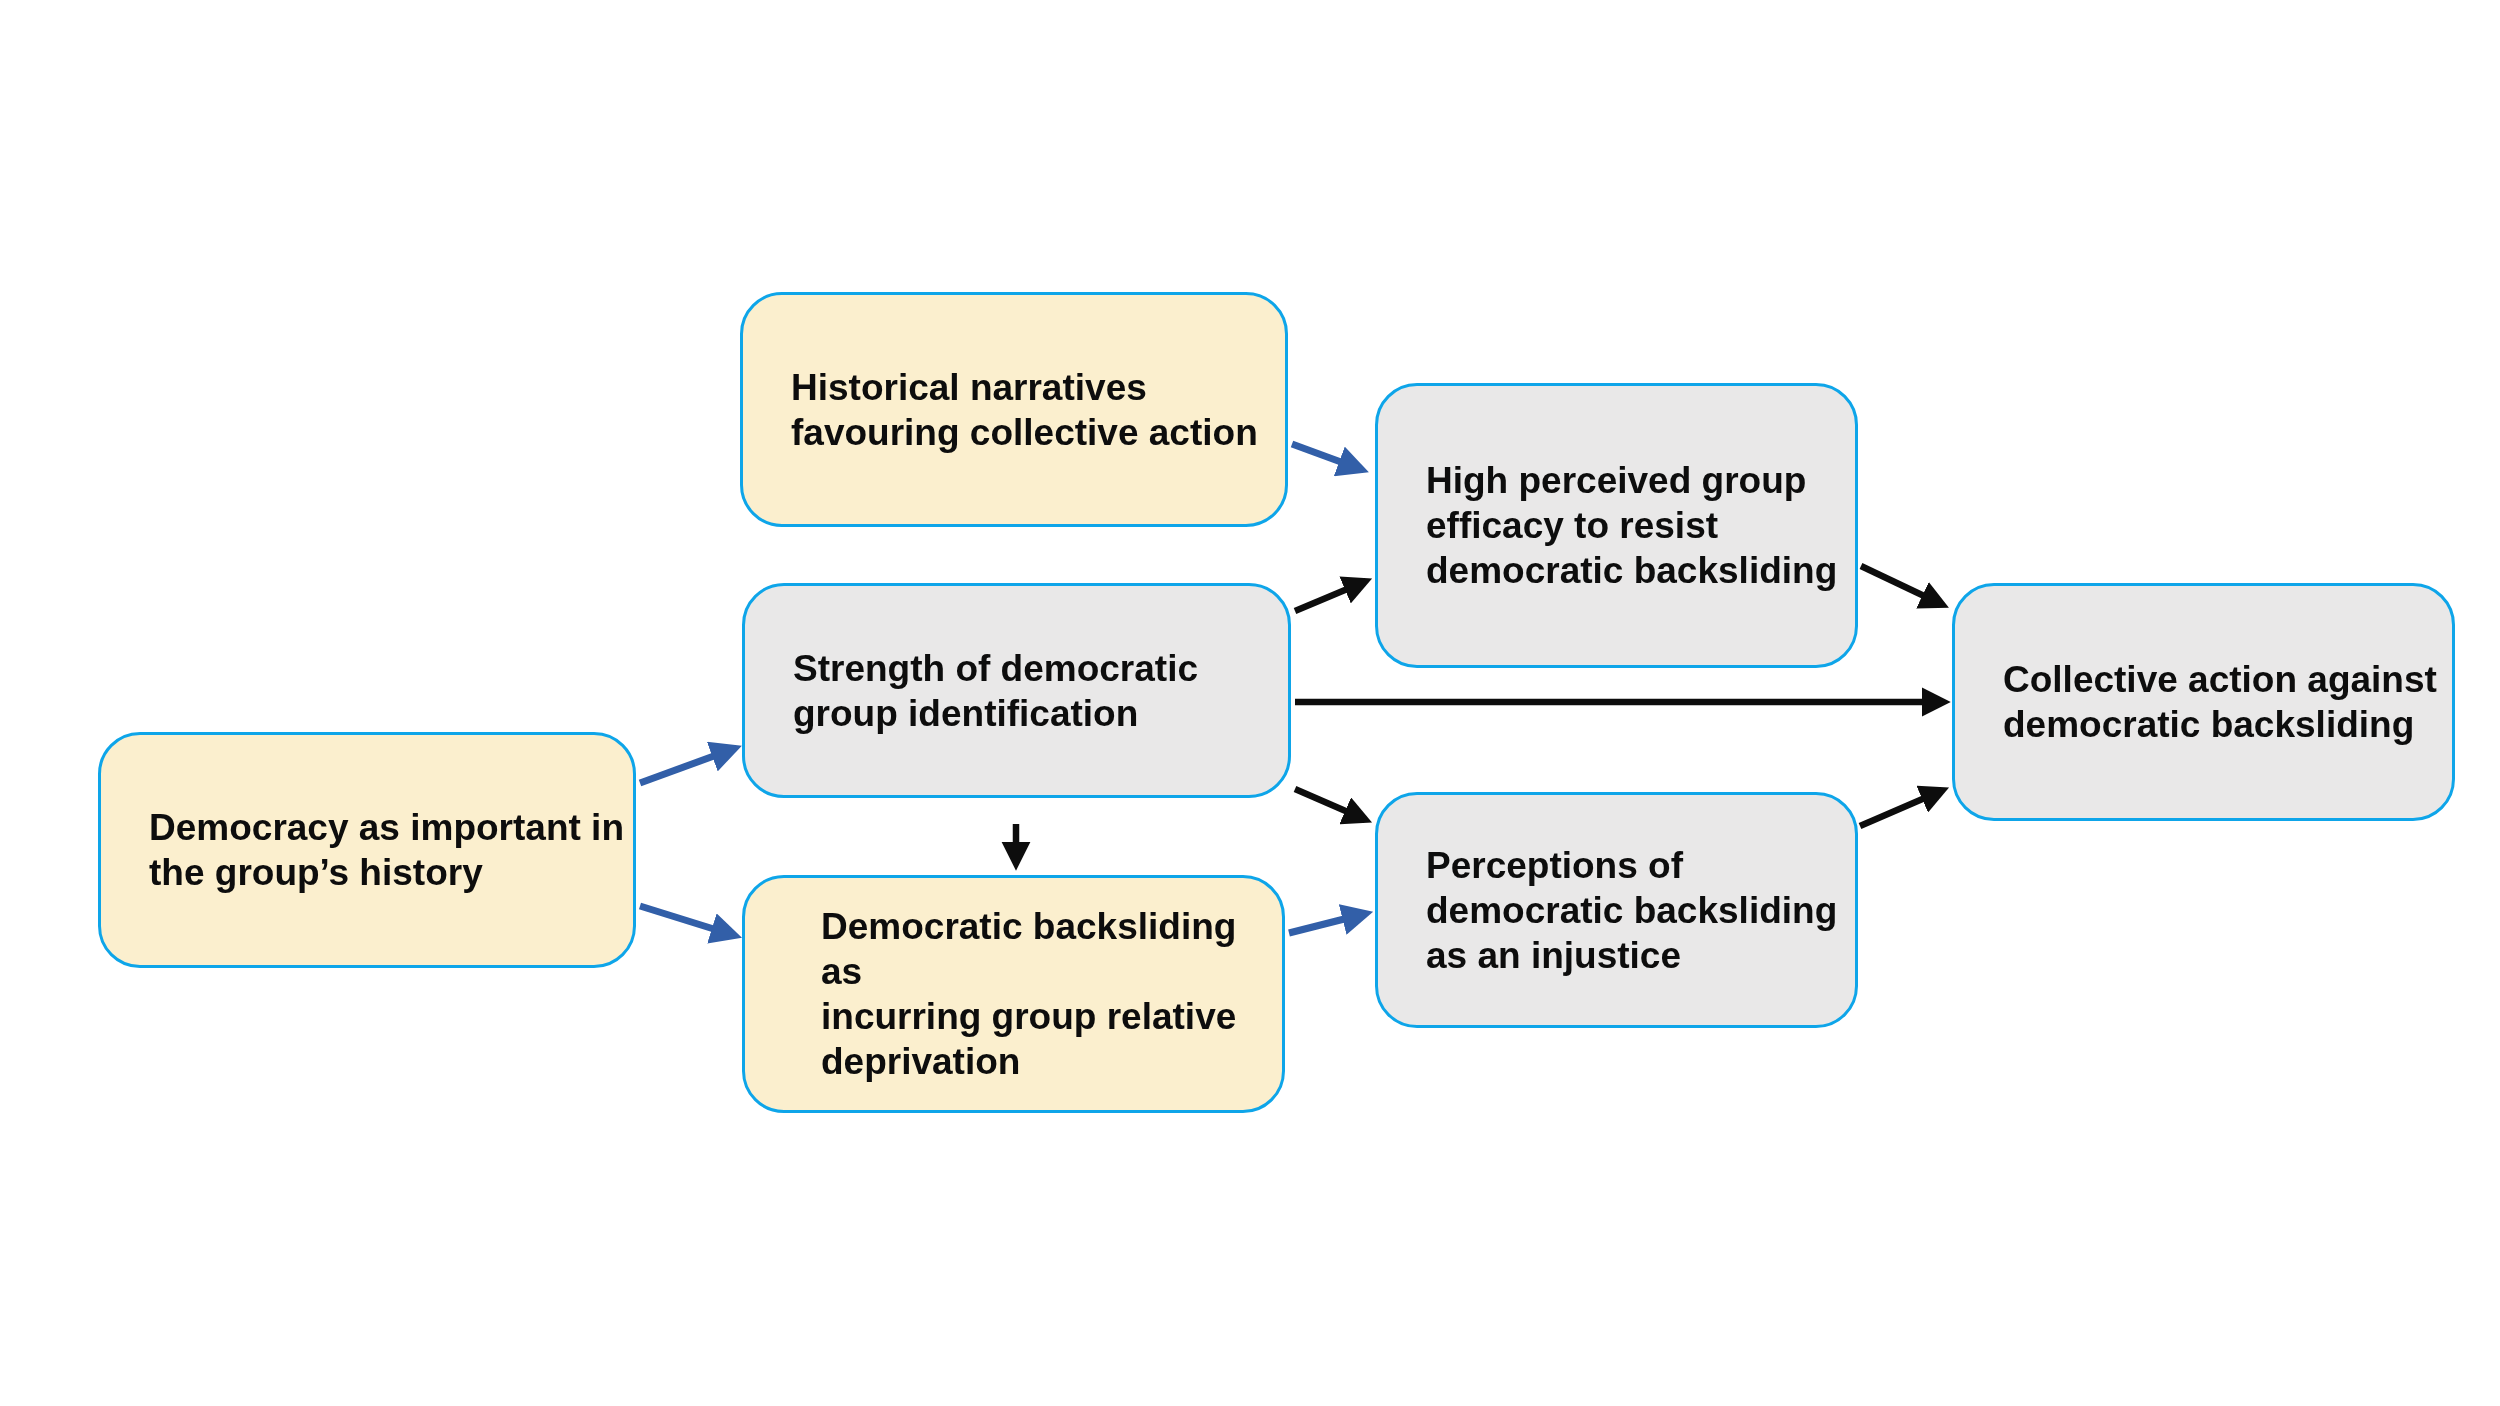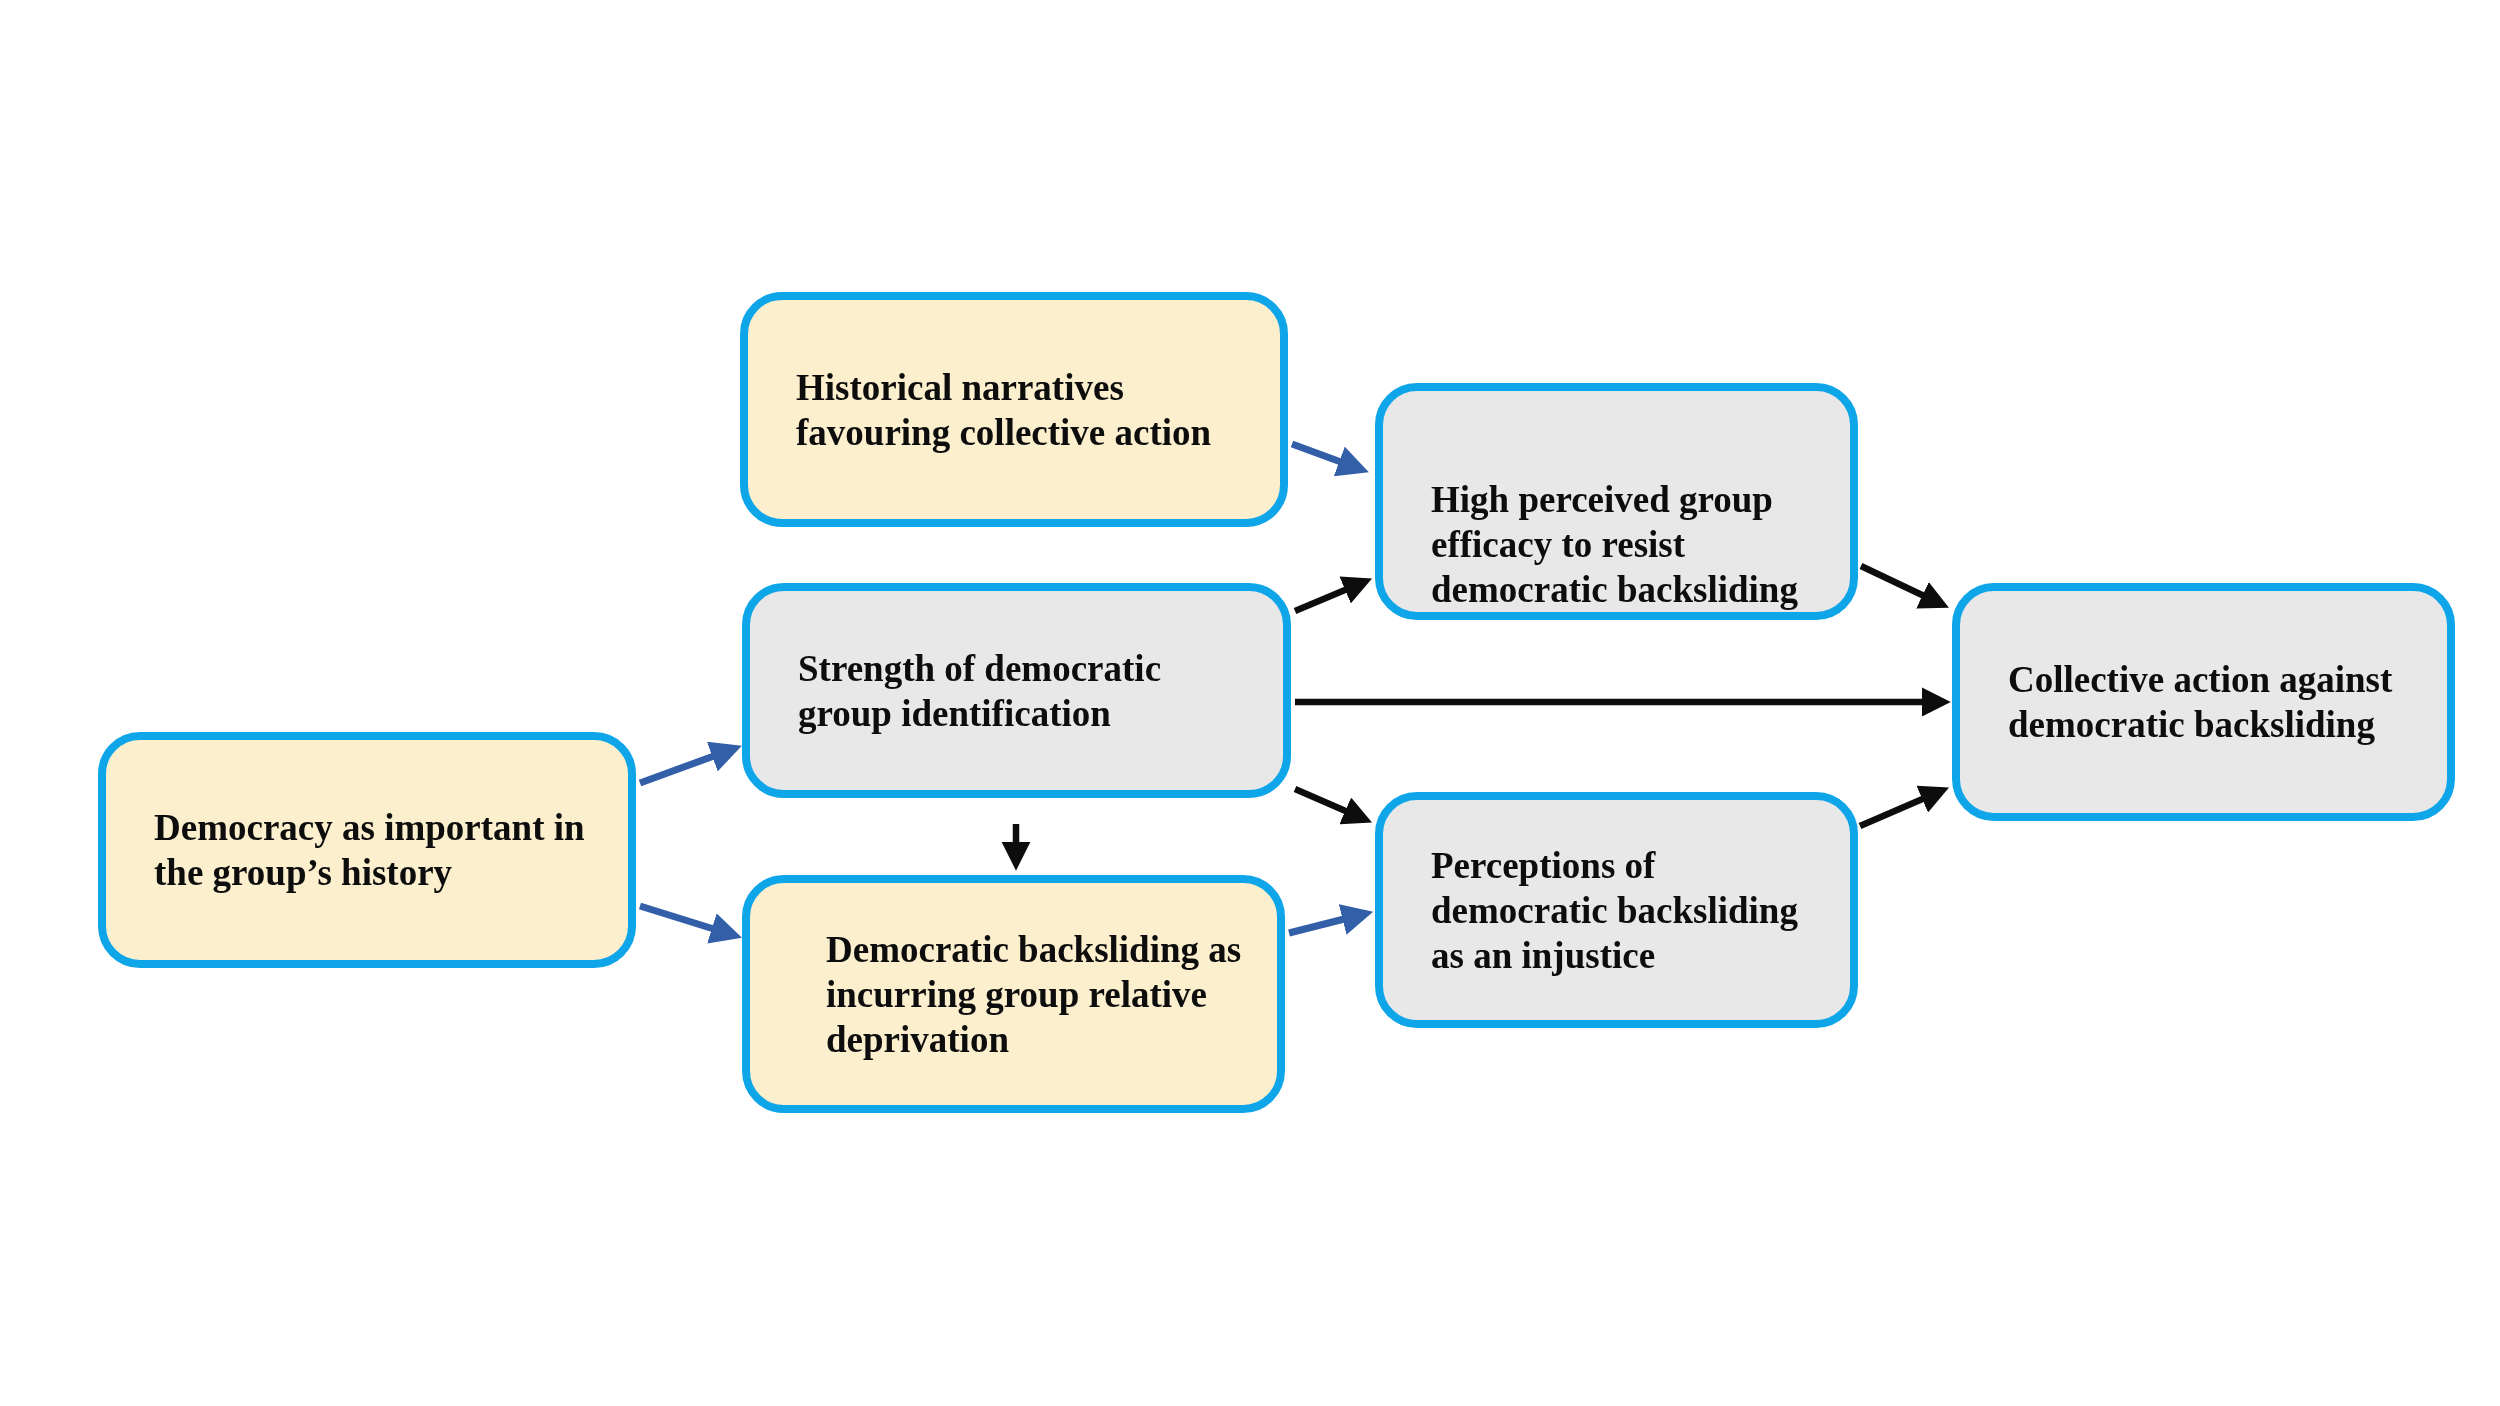--- a/index.html
+++ b/index.html
@@ -18,41 +18,40 @@
   #arrow-layer {
     position: absolute;
     left: 0; top: 0;
     width: 2500px;
     height: 1406px;
     pointer-events: none;
   }
   .node {
     position: absolute;
     box-sizing: border-box;
-    border: 8px solid #0ea5e9;
+    border: 3px solid #0ea5e9;
     border-radius: 42px;
     display: flex;
     align-items: center;
-    font-family: Liberation Serif, serif;
   }
   .node--cream { background: #fbefce; }
   .node--gray  { background: #e9e8e8; }
   .node-label {
     display: block;
     padding-left: 48px;
     padding-right: 8px;
     font-size: 37px;
     line-height: 45px;
     font-weight: 700;
     color: #0d0d0d;
     white-space: pre-line;
   }
   
   #node-historical  { left: 740px;  top: 292px; width: 548px; height: 235px; }
-  #node-efficacy    { left: 1375px; top: 383px; width: 483px; height: 237px; align-items: flex-end; }
+  #node-efficacy    { left: 1375px; top: 383px; width: 483px; height: 285px; }
   #node-strength    { left: 742px;  top: 583px; width: 549px; height: 215px; }
   #node-democracy   { left: 98px;   top: 732px; width: 538px; height: 236px; }
   #node-backsliding { left: 742px;  top: 875px; width: 543px; height: 238px; padding-left: 28px; }
   #node-perceptions { left: 1375px; top: 792px; width: 483px; height: 236px; }
   #node-collective  { left: 1952px; top: 583px; width: 503px; height: 238px; }
 
   .edge-black { stroke: #0d0d0d; stroke-width: 6.5; fill: none; }
   .edge-blue  { stroke: #325fa8; stroke-width: 7;   fill: none; }
 </style>
 </head>

